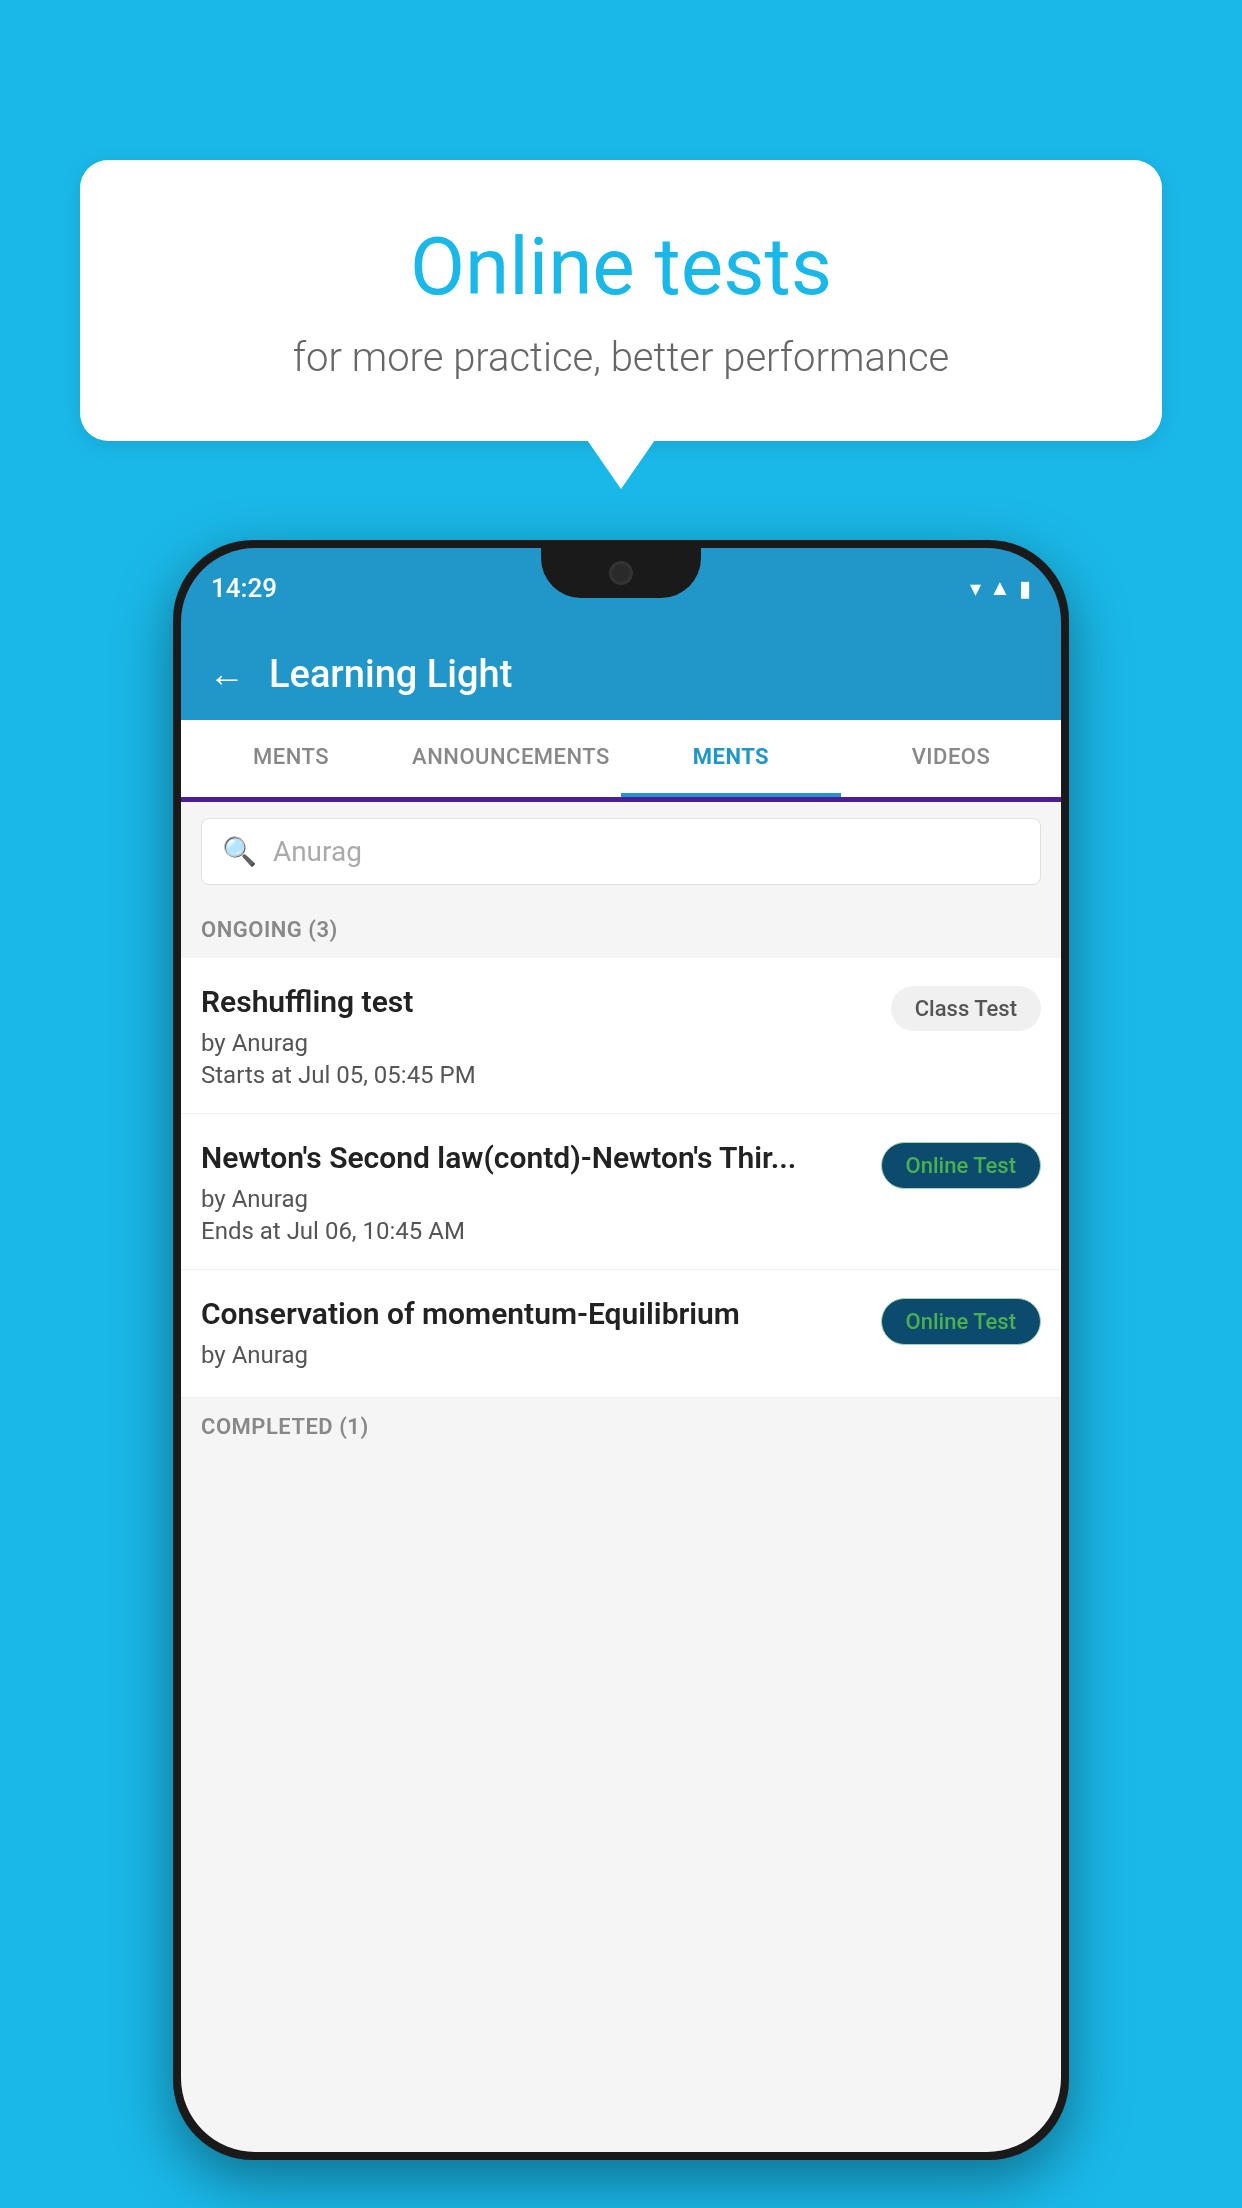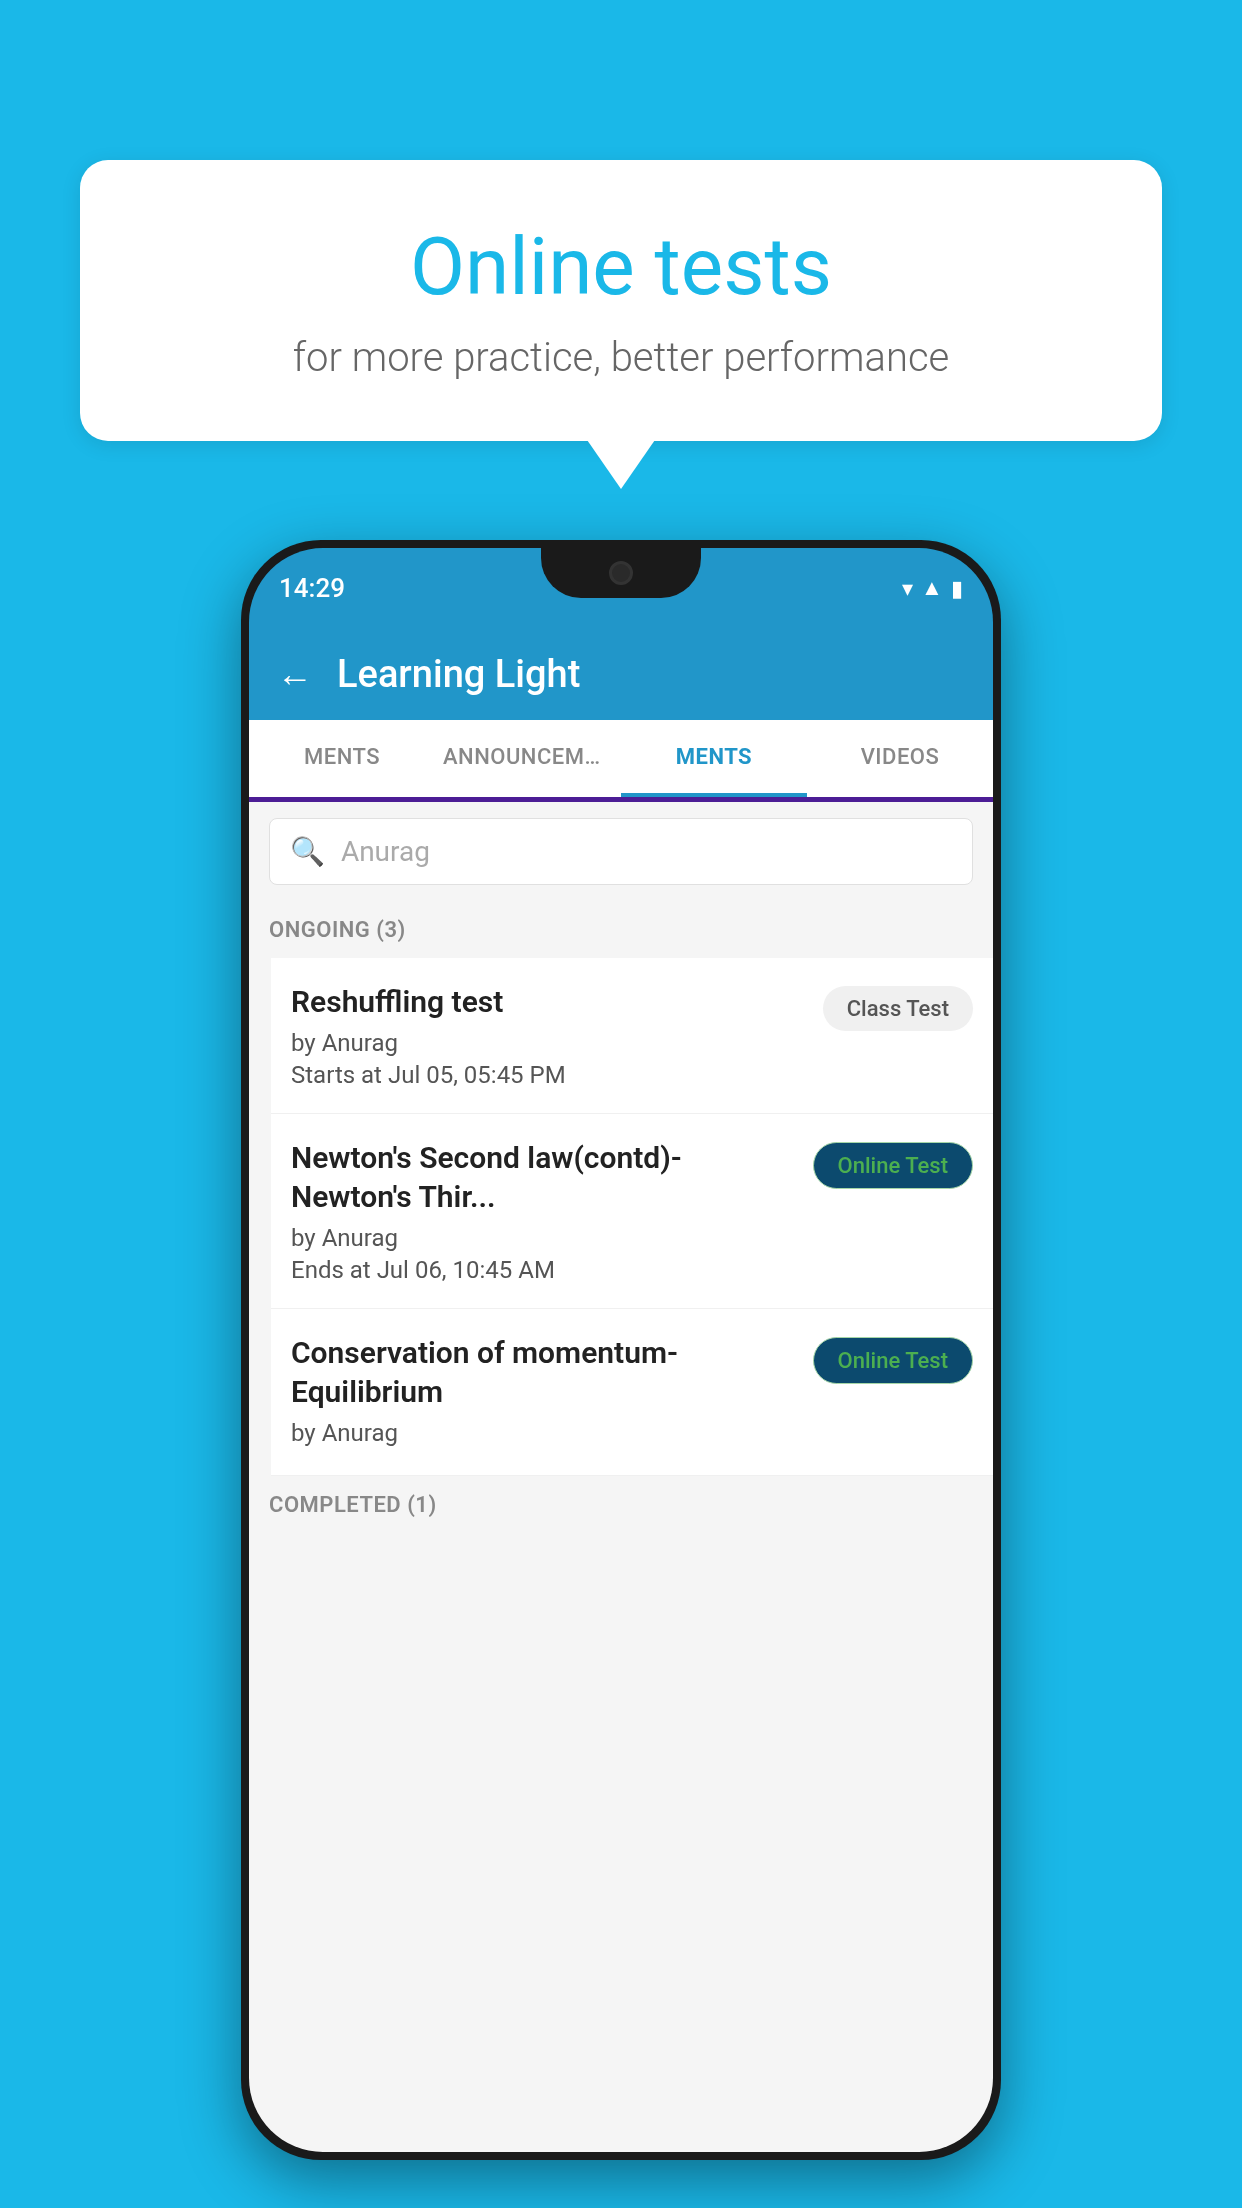--- a/index.html
+++ b/index.html
@@ -66,21 +66,21 @@
       position: absolute;
       top: 540px;
       left: 80px;
       right: 80px;
       bottom: 20px;
       display: flex;
       justify-content: center;
     }
 
     .phone {
-      width: 760px;
+      width: 896px;
       height: 1620px;
       background: #1a1a1a;
       border-radius: 80px;
       position: relative;
       box-shadow: 0 20px 60px rgba(0,0,0,0.4);
       overflow: hidden;
     }
 
     
     .phone-inner {
@@ -232,21 +232,20 @@
       font-size: 22px;
       color: #888;
       font-weight: 600;
       letter-spacing: 0.5px;
       background: #f5f5f5;
     }
 
     
     .tests-list {
       background: white;
-      margin-left: 22px;
     }
 
     .test-item {
       padding: 24px 20px;
       border-bottom: 1px solid #f0f0f0;
       display: flex;
       align-items: flex-start;
       justify-content: space-between;
       gap: 16px;
     }

